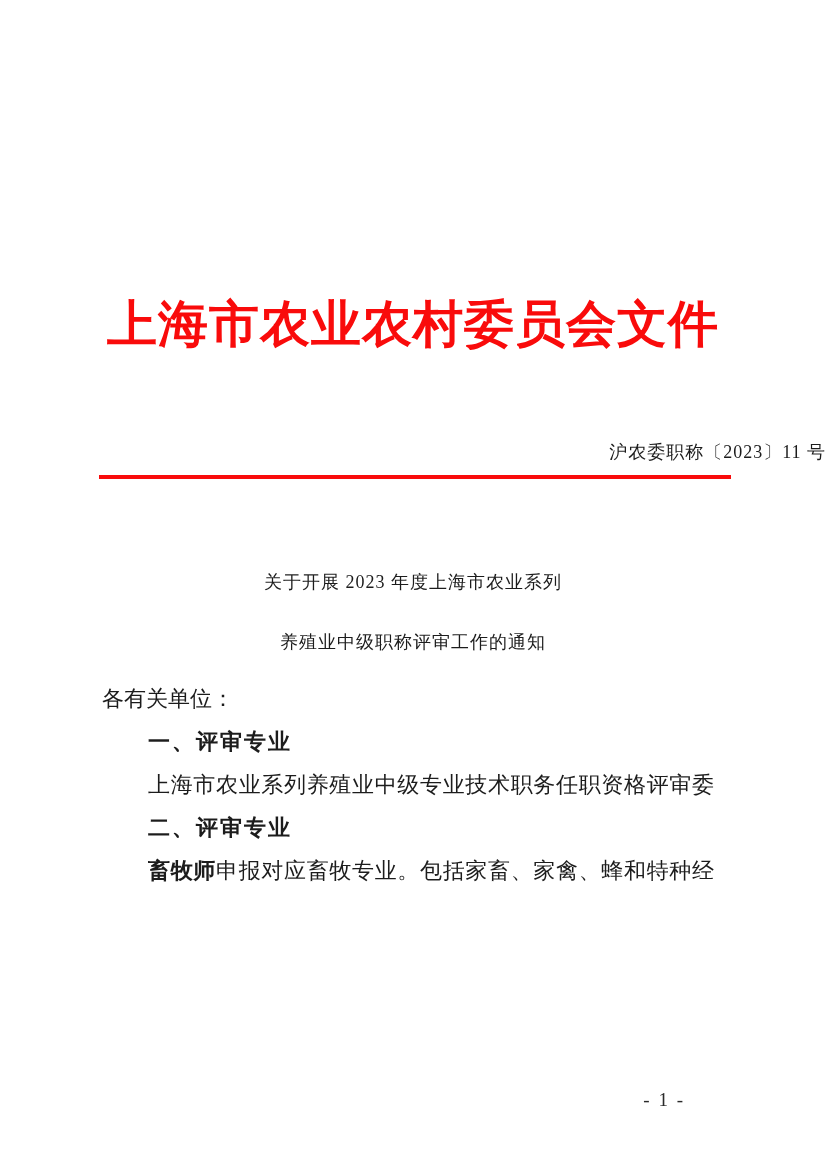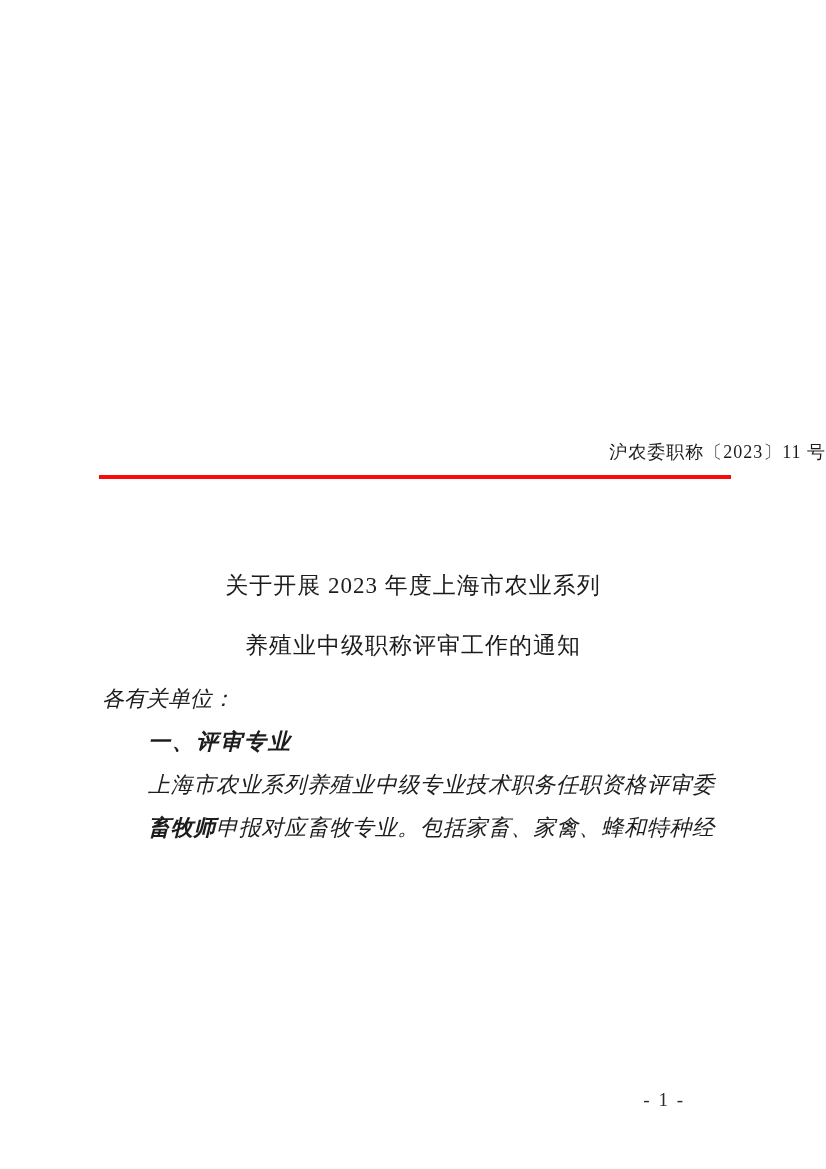--- a/index.html
+++ b/index.html
@@ -44,38 +44,37 @@
     top: 475px;
     left: 99px;
     width: 632px;
     height: 4px;
   }
   .title-line {
     position: absolute;
     left: 0;
     width: 100%;
     text-align: center;
-    font-size: 23px;
+    font-size: 18px;
     letter-spacing: 1px;
     white-space: nowrap;
   }
   .title-line.l1 { top: 570px; }
   .title-line.l2 { top: 630px; }
   .body-block {
     position: absolute;
     top: 677px;
     left: 102px;
     width: 612px;
     font-size: 22px;
     line-height: 43px;
   }
   .bline {
     height: 43px;
     white-space: nowrap;
-    font-style: italic;
   }
   .bline.indent { padding-left: 46px; }
   .bline.fill {
     white-space: normal;
     text-align: justify;
     text-align-last: justify;
   }
   .bline.heading {
     font-family: "Liberation Sans", "DejaVu Sans", sans-serif;
     font-weight: 700;
@@ -93,40 +92,42 @@
     letter-spacing: 2px;
     color: #2a2a2a;
     white-space: nowrap;
   }
 </style>
 </head>
 <body>
 
 <div class="page">
 
+  <div class="agency-header" style="color: rgb(249, 11, 11);">上海市农业农村委员会文件</div>
 
   <div class="doc-number">沪农委职称〔2023〕11 号</div>
 
   <div class="red-rule" style="background: rgb(249, 11, 11);"></div>
 
   <div class="title-line l1">关于开展 2023 年度上海市农业系列</div>
 
   <div class="title-line l2">养殖业中级职称评审工作的通知</div>
 
   <div class="body-block">
 
     <div class="bline">各有关单位：</div>
 
 
 
     <div class="bline indent heading">一、评审专业</div>
 
     <div class="bline indent fill">上海市农业系列养殖业中级专业技术职务任职资格评审委</div>
 
 
+    <div class="bline indent heading">二、评审专业</div>
 
     <div class="bline indent fill"><span class="lead-bold">畜牧师</span><span>申报对应畜牧专业。包括家畜、家禽、蜂和特种经</span></div>
 
   </div>
 
   <div class="page-number">- 1 -</div>
 
 </div>
 
 </body></html>

